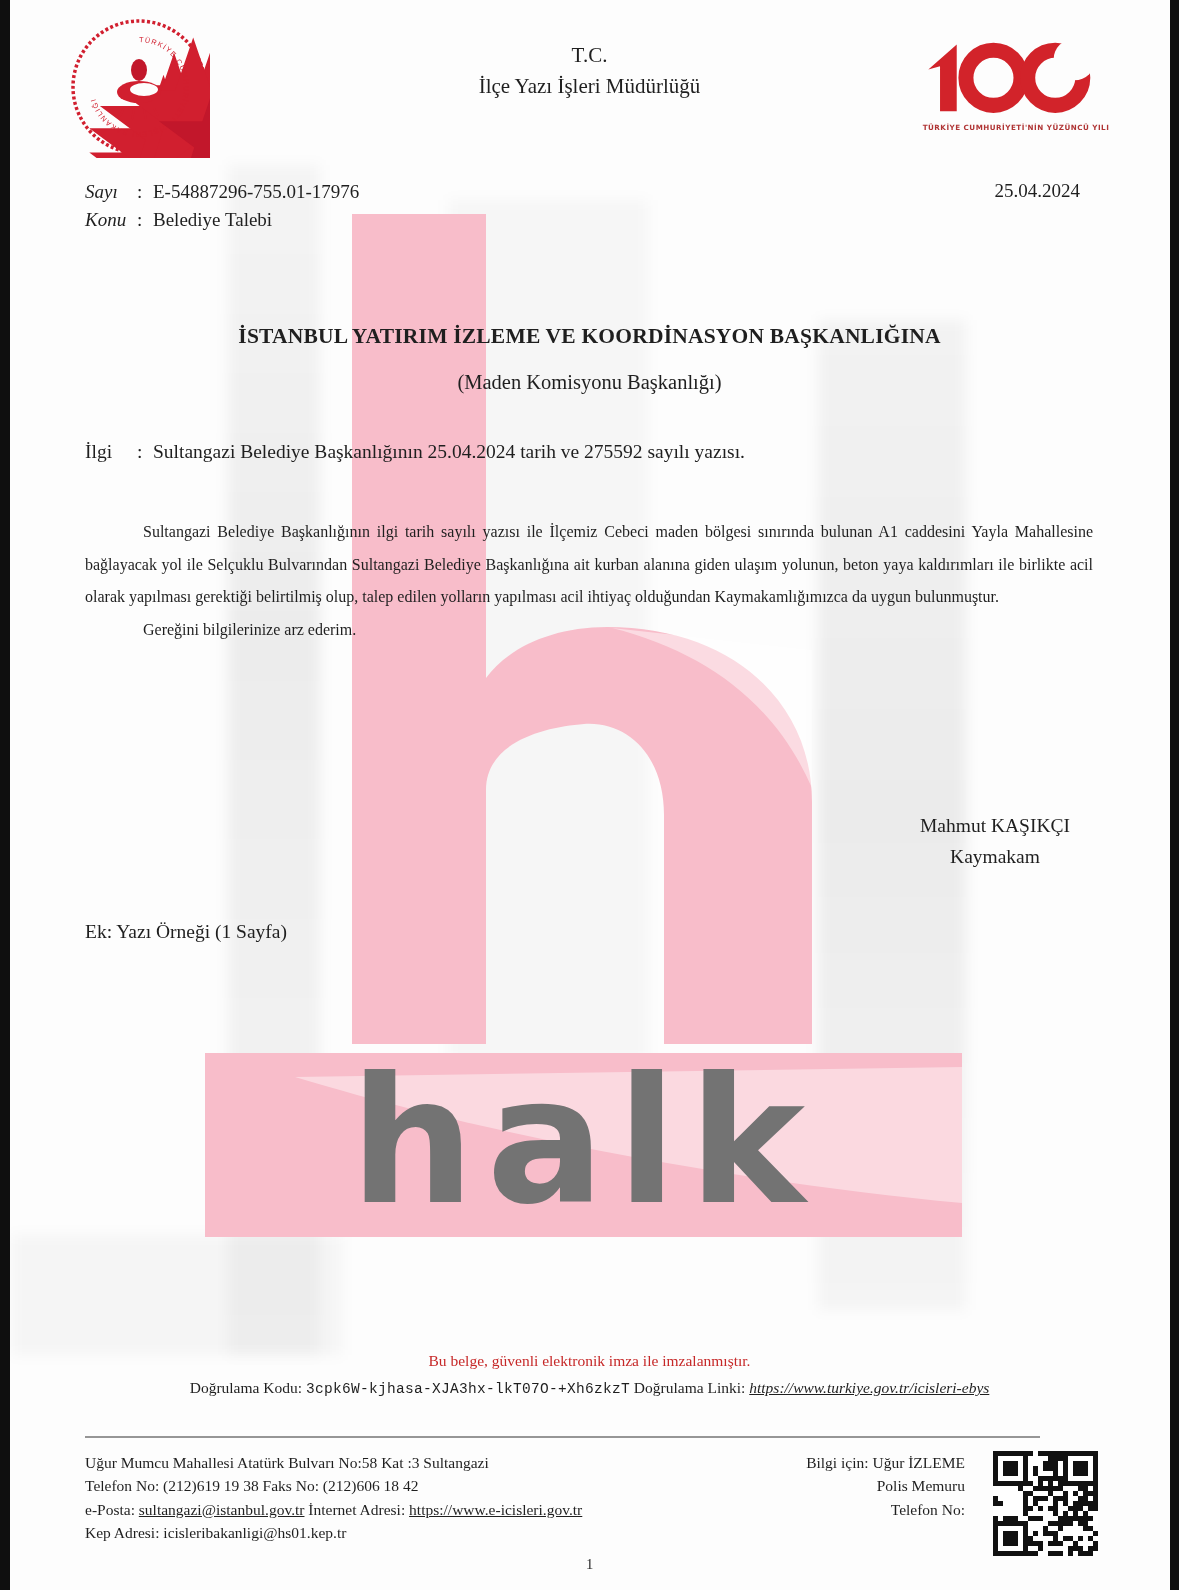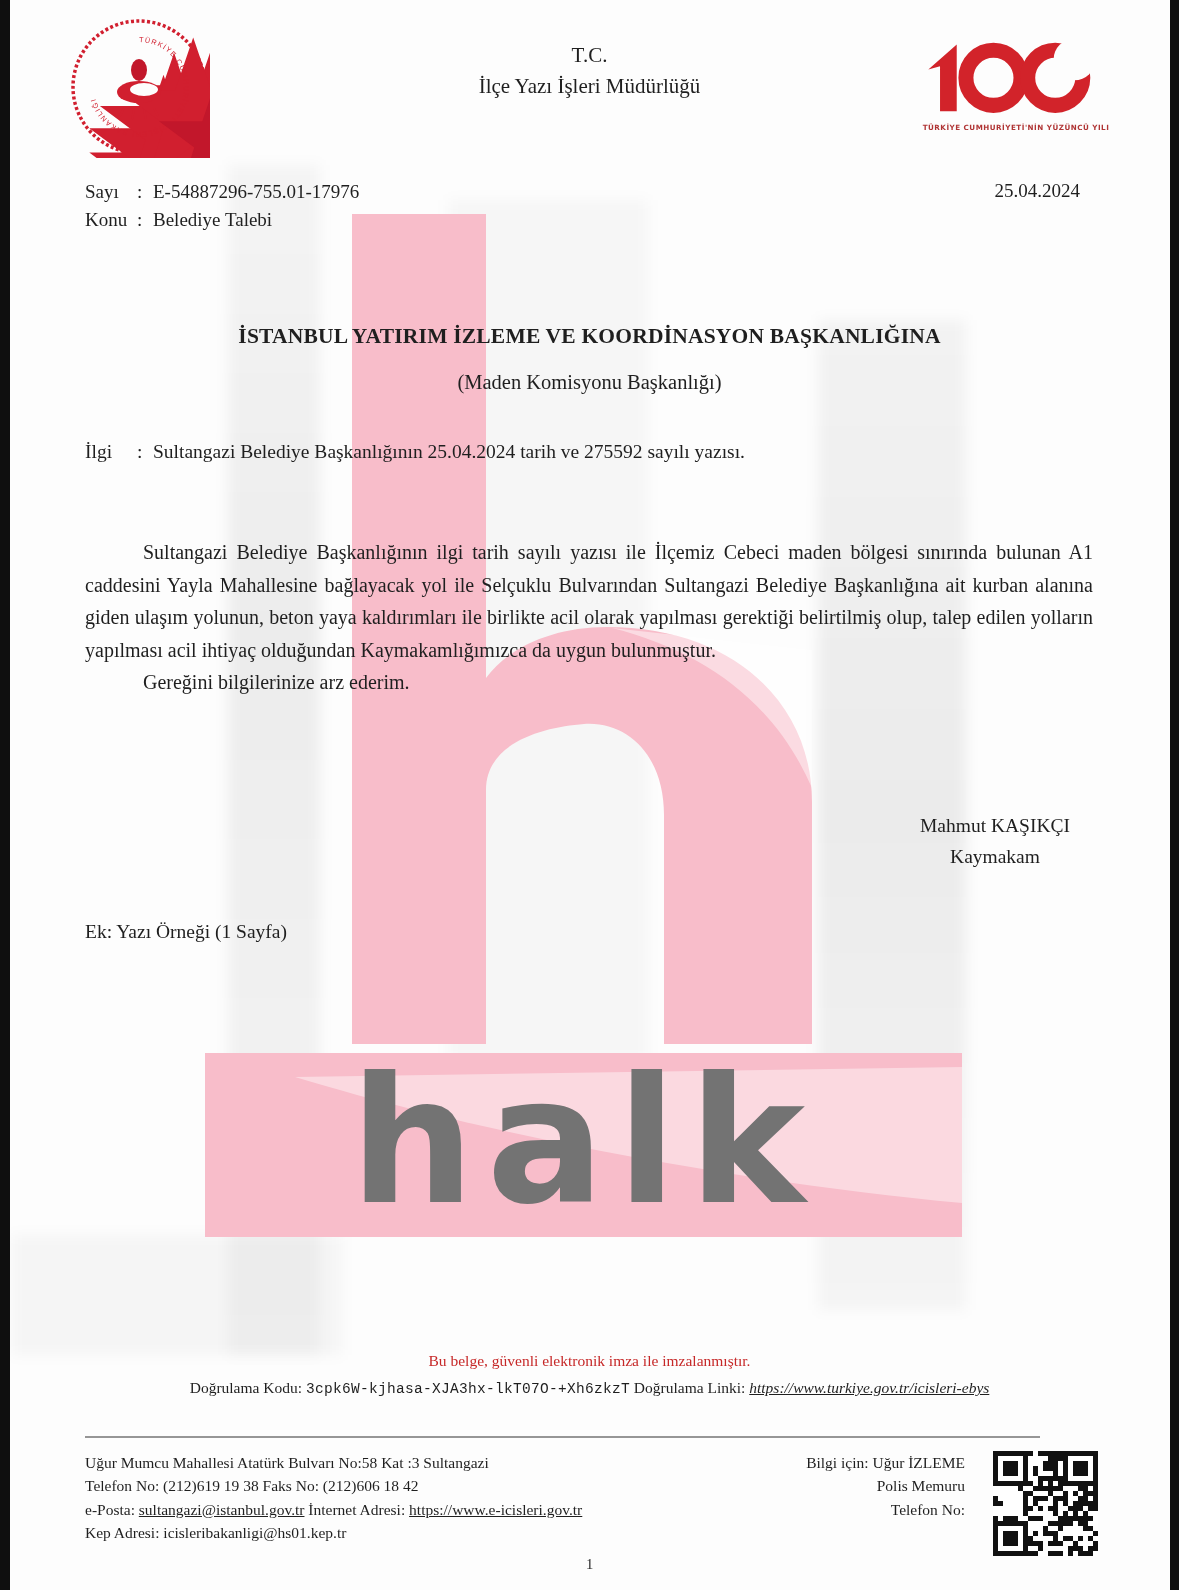--- a/index.html
+++ b/index.html
@@ -22,33 +22,33 @@
   .content{position:absolute;inset:0;z-index:3;}
   
   .seal{position:absolute;left:68px;top:16px;}
   .lh{position:absolute;left:0;right:0;top:40px;text-align:center;line-height:31px;}
   .lh .tc{font-size:21px;}
   .lh .office{font-size:22.5px;letter-spacing:.4px;}
   .lh .unit{font-size:21px;}
   .logo100{position:absolute;left:920px;top:28px;}
   
   .meta{position:absolute;left:85px;top:178px;font-size:19px;line-height:28px;}
-  .meta .lab{display:inline-block;width:52px;}
+  .meta .lab{display:inline-block;width:52px;font-style:italic;}
   .meta .col{display:inline-block;width:16px;}
   .date{position:absolute;right:99px;top:180px;font-size:19px;}
   
   .recipient{position:absolute;left:0;right:0;top:324px;text-align:center;}
   .recipient .r1{font-size:21.5px;font-weight:bold;letter-spacing:.2px;}
   .recipient .r2{font-size:20.5px;margin-top:22px;}
   
   .ilgi{position:absolute;left:85px;top:441px;font-size:19.5px;}
   .ilgi .lab{display:inline-block;width:52px;}
   .ilgi .col{display:inline-block;width:16px;}
   
-  .bodytxt{position:absolute;left:85px;top:536px;width:1008px;font-size:20px;line-height:32.6px;}
+  .bodytxt{position:absolute;left:85px;top:516px;width:1008px;font-size:16px;line-height:32.6px;}
   .bodytxt p{margin:0;text-indent:58px;}
   .bodytxt .para{text-align:justify;}
   .sig{position:absolute;left:845px;top:810px;width:300px;text-align:center;font-size:19.5px;line-height:31px;}
   .ek{position:absolute;left:85px;top:921px;font-size:19.5px;}
   
   .notice{position:absolute;left:0;right:0;top:1352px;text-align:center;font-size:15.5px;color:#c62828;}
   .verify{position:absolute;left:0;right:0;top:1379px;text-align:center;font-size:15.5px;}
   .verify .code{font-family:"Liberation Mono","DejaVu Sans Mono",monospace;font-size:14.5px;letter-spacing:.3px;}
   .verify .link{font-style:italic;text-decoration:underline;}
   .hrline{position:absolute;left:85px;top:1436px;width:955px;height:2px;background:#969696;}

